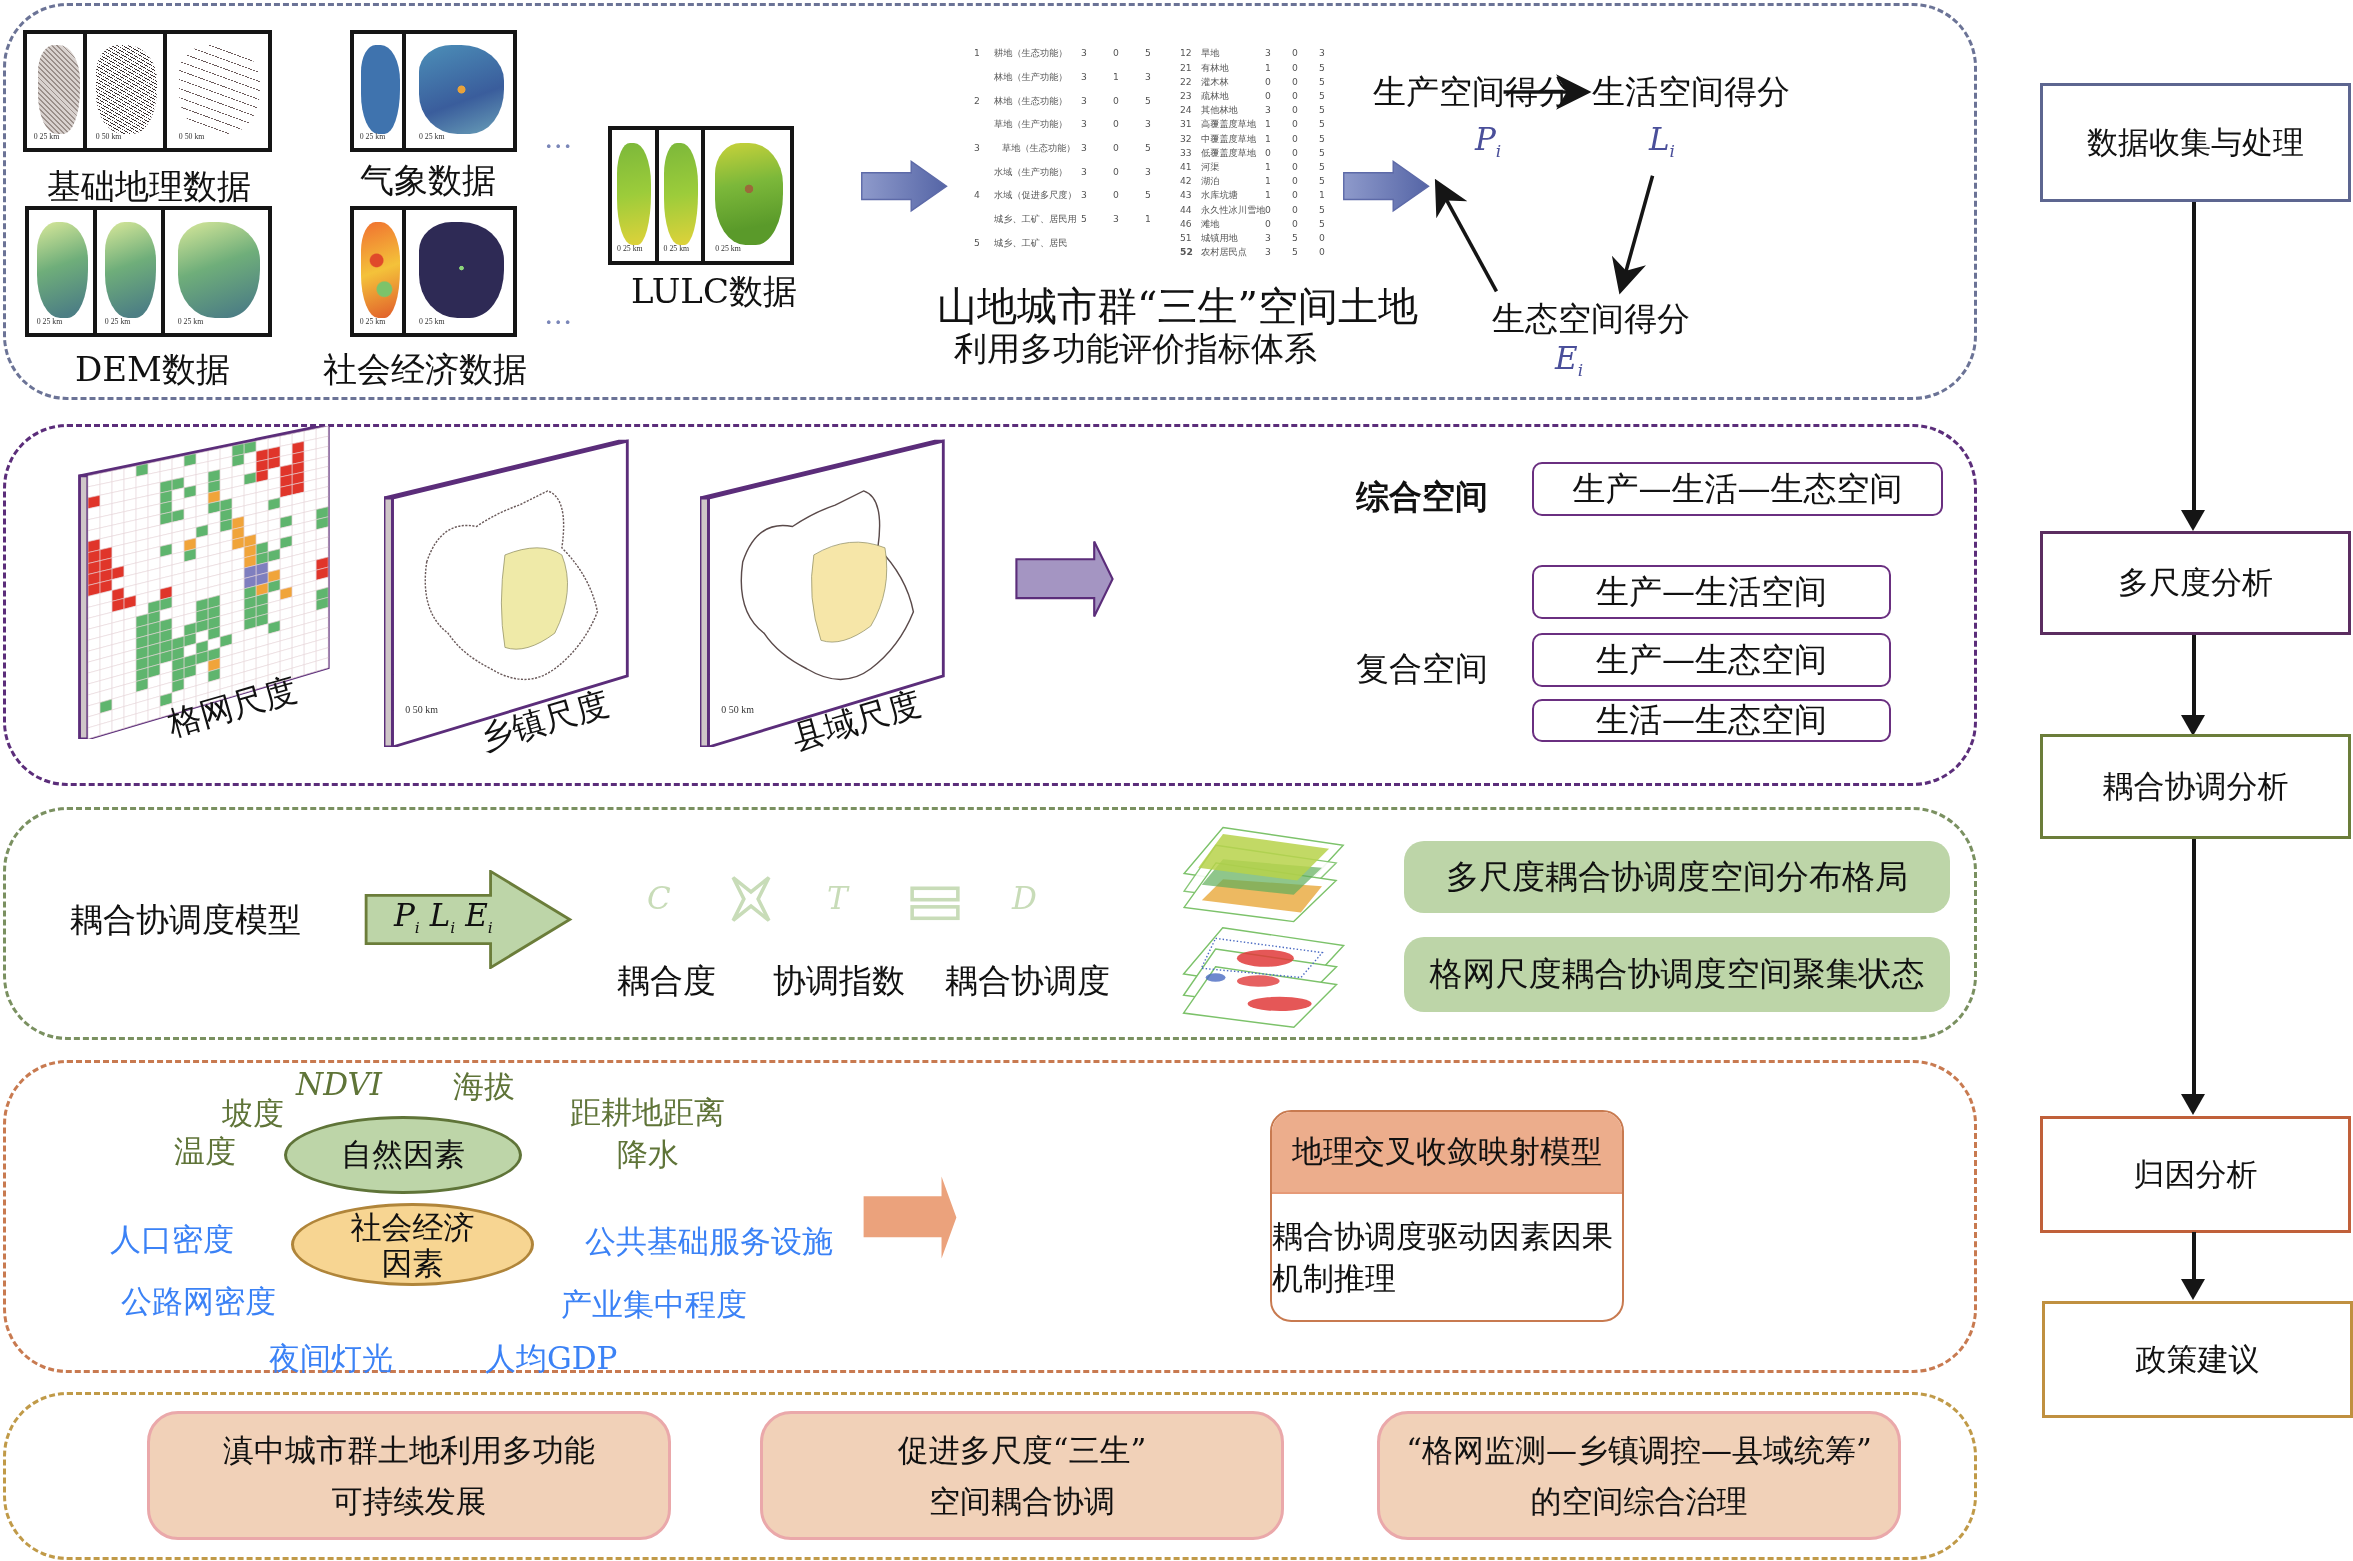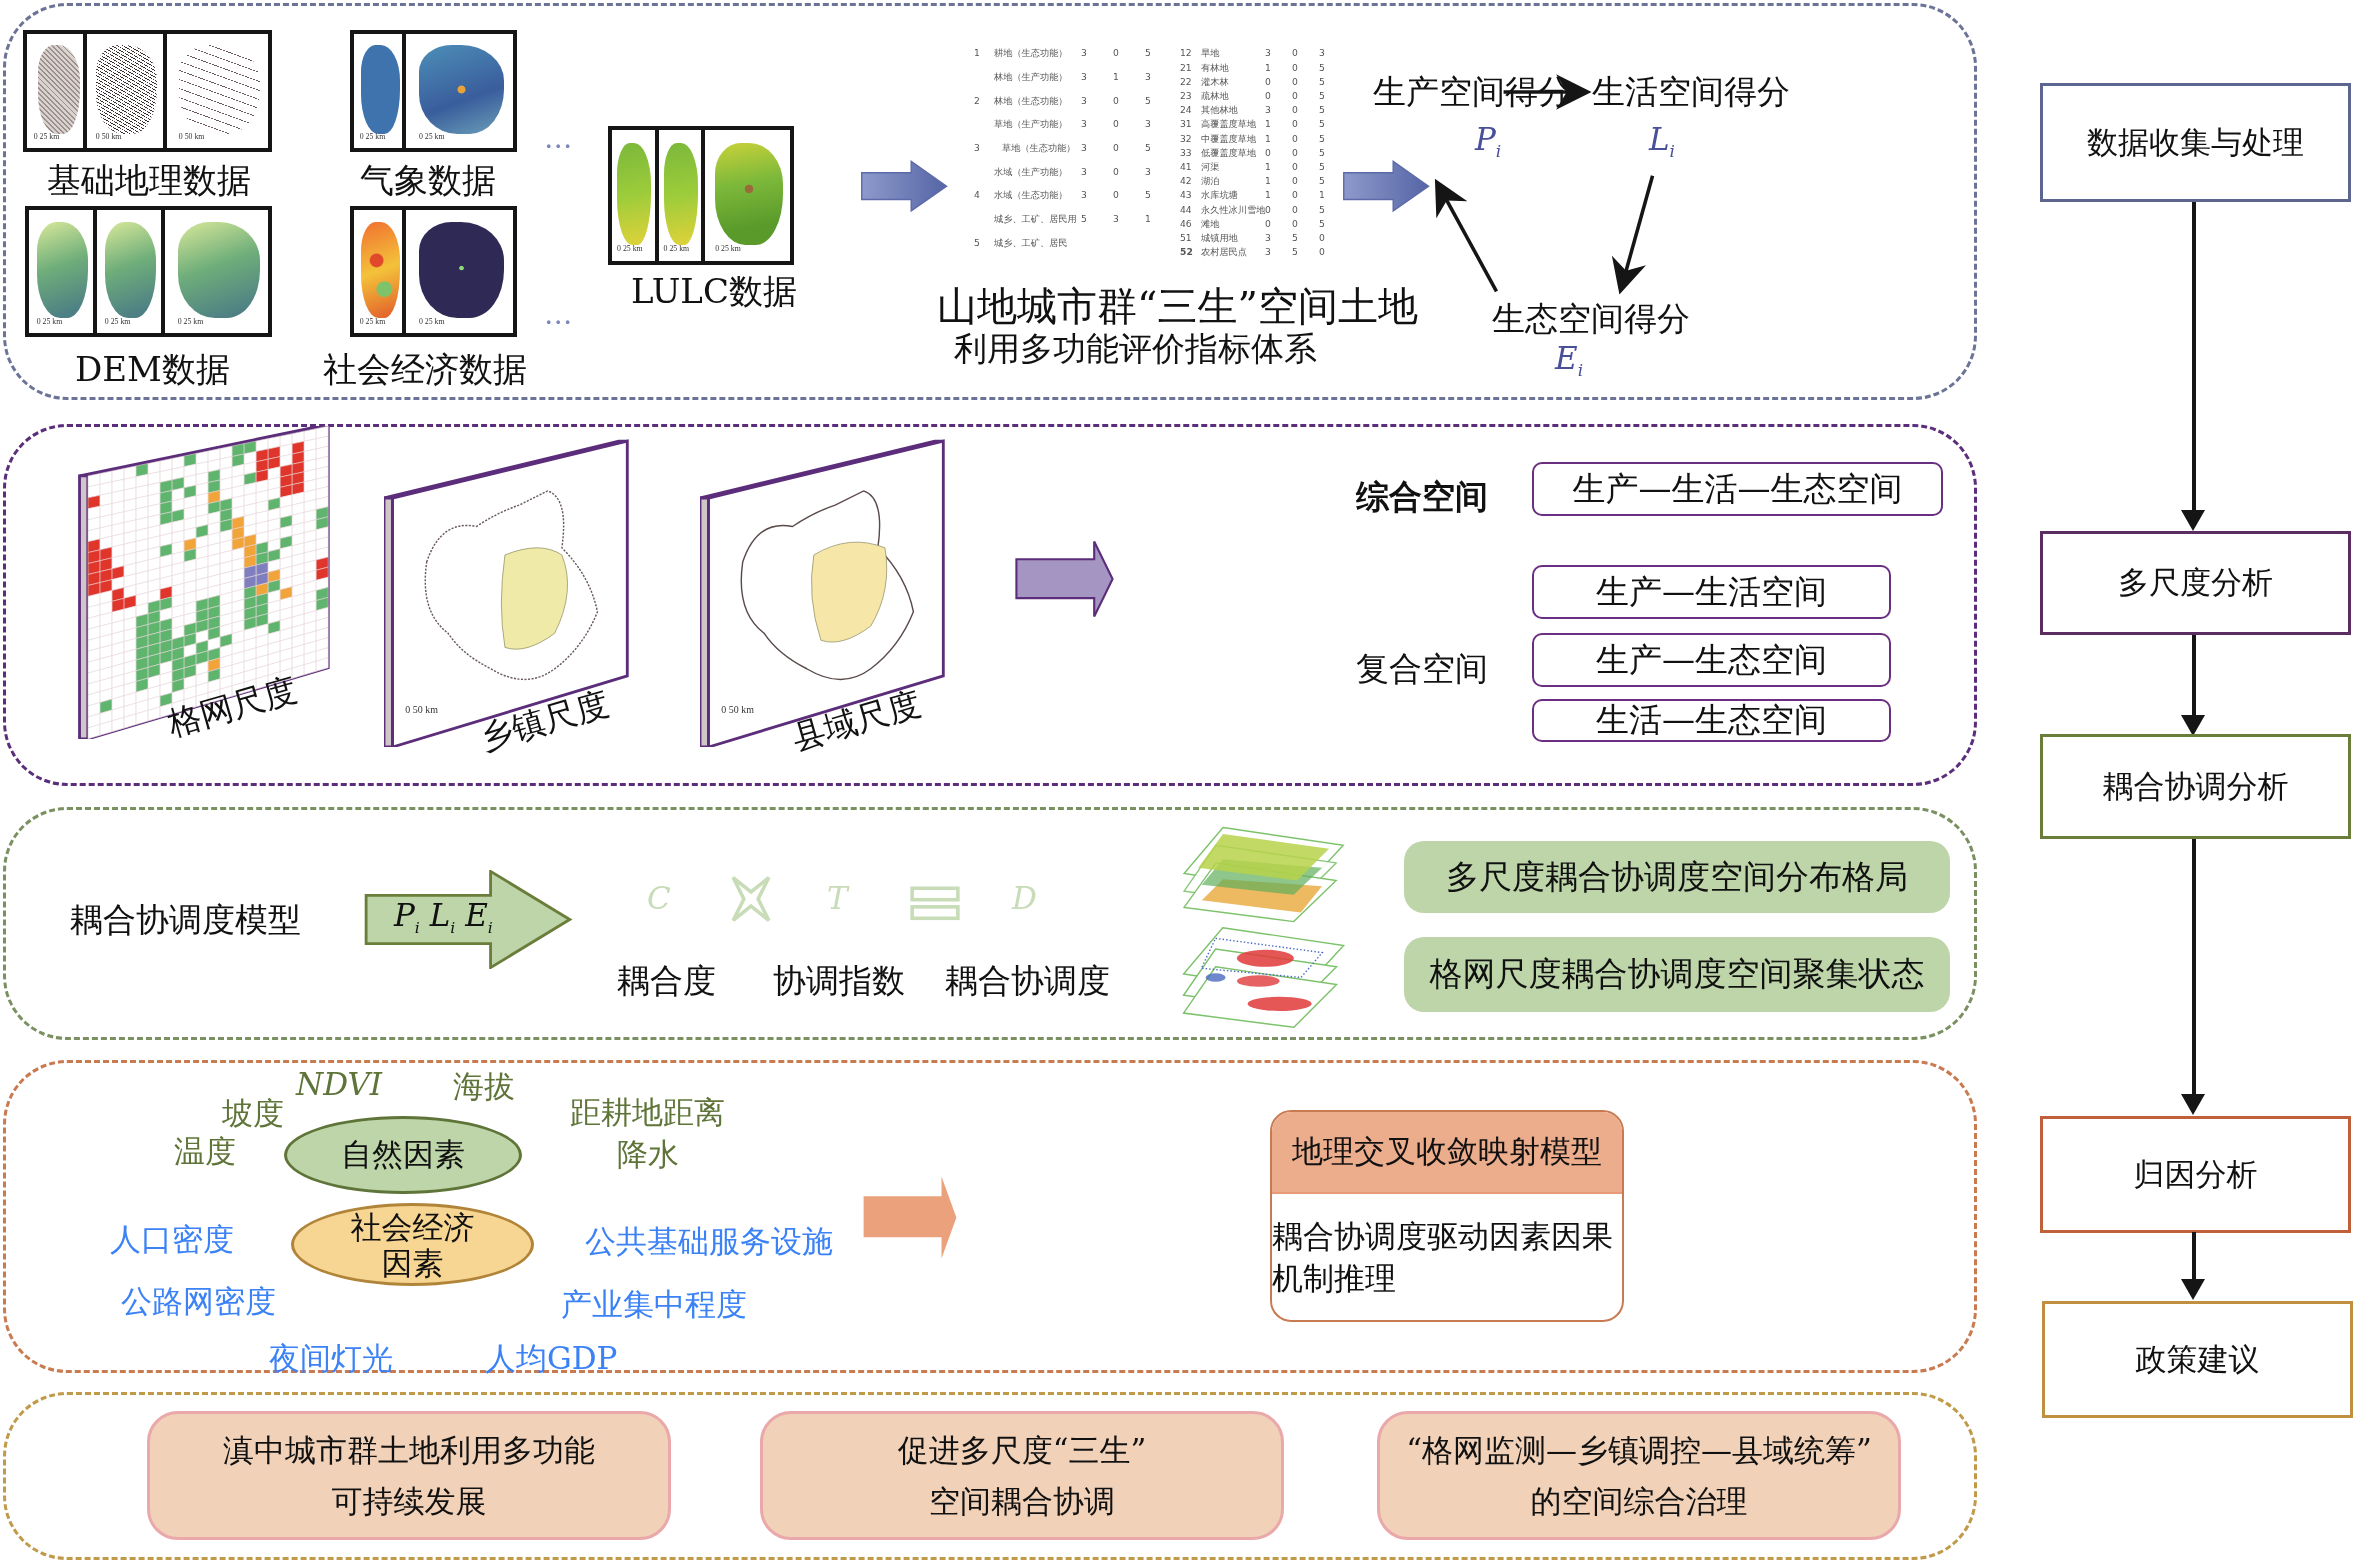--- a/index.html
+++ b/index.html
@@ -39,21 +39,21 @@
     </div>
   <div class="panel" style="flex:0.75">
       <div class="blob" style="background:repeating-linear-gradient(30deg,#3a2f2f 0 0.7px,#fff 0.7px 2.8px),repeating-linear-gradient(-30deg,#3a2f2f 0 0.7px,transparent 0.7px 2.8px);"></div>
       <span class="scalebar">0  50 km</span>
     </div>
   <div class="panel">
       <div class="blob" style="background:repeating-linear-gradient(20deg,#6b5a5a 0 0.7px,#fff 0.7px 8.5px),repeating-linear-gradient(-60deg,#6b5a5a 0 0.7px,transparent 0.7px 10px);"></div>
       <span class="scalebar">0  50 km</span>
     </div>
 </div>
-<div class="txt cap" style="left:47px;top:158px;">基础地理数据</div>
+<div class="txt cap" style="left:47px;top:164px;">基础地理数据</div>
 
 <div class="mapframe" style="left:350px;top:30px;width:167px;height:122px;">
   <div class="panel" style="flex:0.45">
       <div class="blob" style="background:#3f73ae;left:15%;"></div>
       <span class="scalebar">0  25 km</span>
     </div>
   <div class="panel">
       <div class="blob" style="background:radial-gradient(circle at 50% 50%,#e8a23a 0 6%,transparent 7%),linear-gradient(160deg,#4c8fb8,#3a5d9c 60%,#6aa0b8);"></div>
       <span class="scalebar">0  25 km</span>
     </div>
@@ -138,21 +138,21 @@
     <div class="r" style="left: 0px; top: 99px;">3</div>
     <div class="r" style="left: 20px; top: 99px; margin-left: 8px;">草地（生态功能）</div>
     <div class="r" style="left: 107px; top: 99px;">3</div>
     <div class="r" style="left: 139px; top: 99px;">0</div>
     <div class="r" style="left: 171px; top: 99px;">5</div>
     <div class="r" style="left: 20px; top: 123px;">水域（生产功能）</div>
     <div class="r" style="left: 107px; top: 123px;">3</div>
     <div class="r" style="left: 139px; top: 123px;">0</div>
     <div class="r" style="left: 171px; top: 123px;">3</div>
     <div class="r" style="left: 0px; top: 146px;">4</div>
-    <div class="r" style="left: 20px; top: 146px;">水域（生态功能）</div>
+    <div class="r" style="left: 20px; top: 146px;">水域（促进多尺度）</div>
     <div class="r" style="left: 107px; top: 146px;">3</div>
     <div class="r" style="left: 139px; top: 146px;">0</div>
     <div class="r" style="left: 171px; top: 146px;">5</div>
     <div class="r" style="left: 20px; top: 170px;">城乡、工矿、居民用</div>
     <div class="r" style="left: 107px; top: 170px;">5</div>
     <div class="r" style="left: 139px; top: 170px;">3</div>
     <div class="r" style="left: 171px; top: 170px;">1</div>
     <div class="r" style="left: 0px; top: 194px;">5</div>
     <div class="r" style="left: 20px; top: 194px;">城乡、工矿、居民</div>
     <div class="r" style="left: 107px; top: 194px;"></div>

